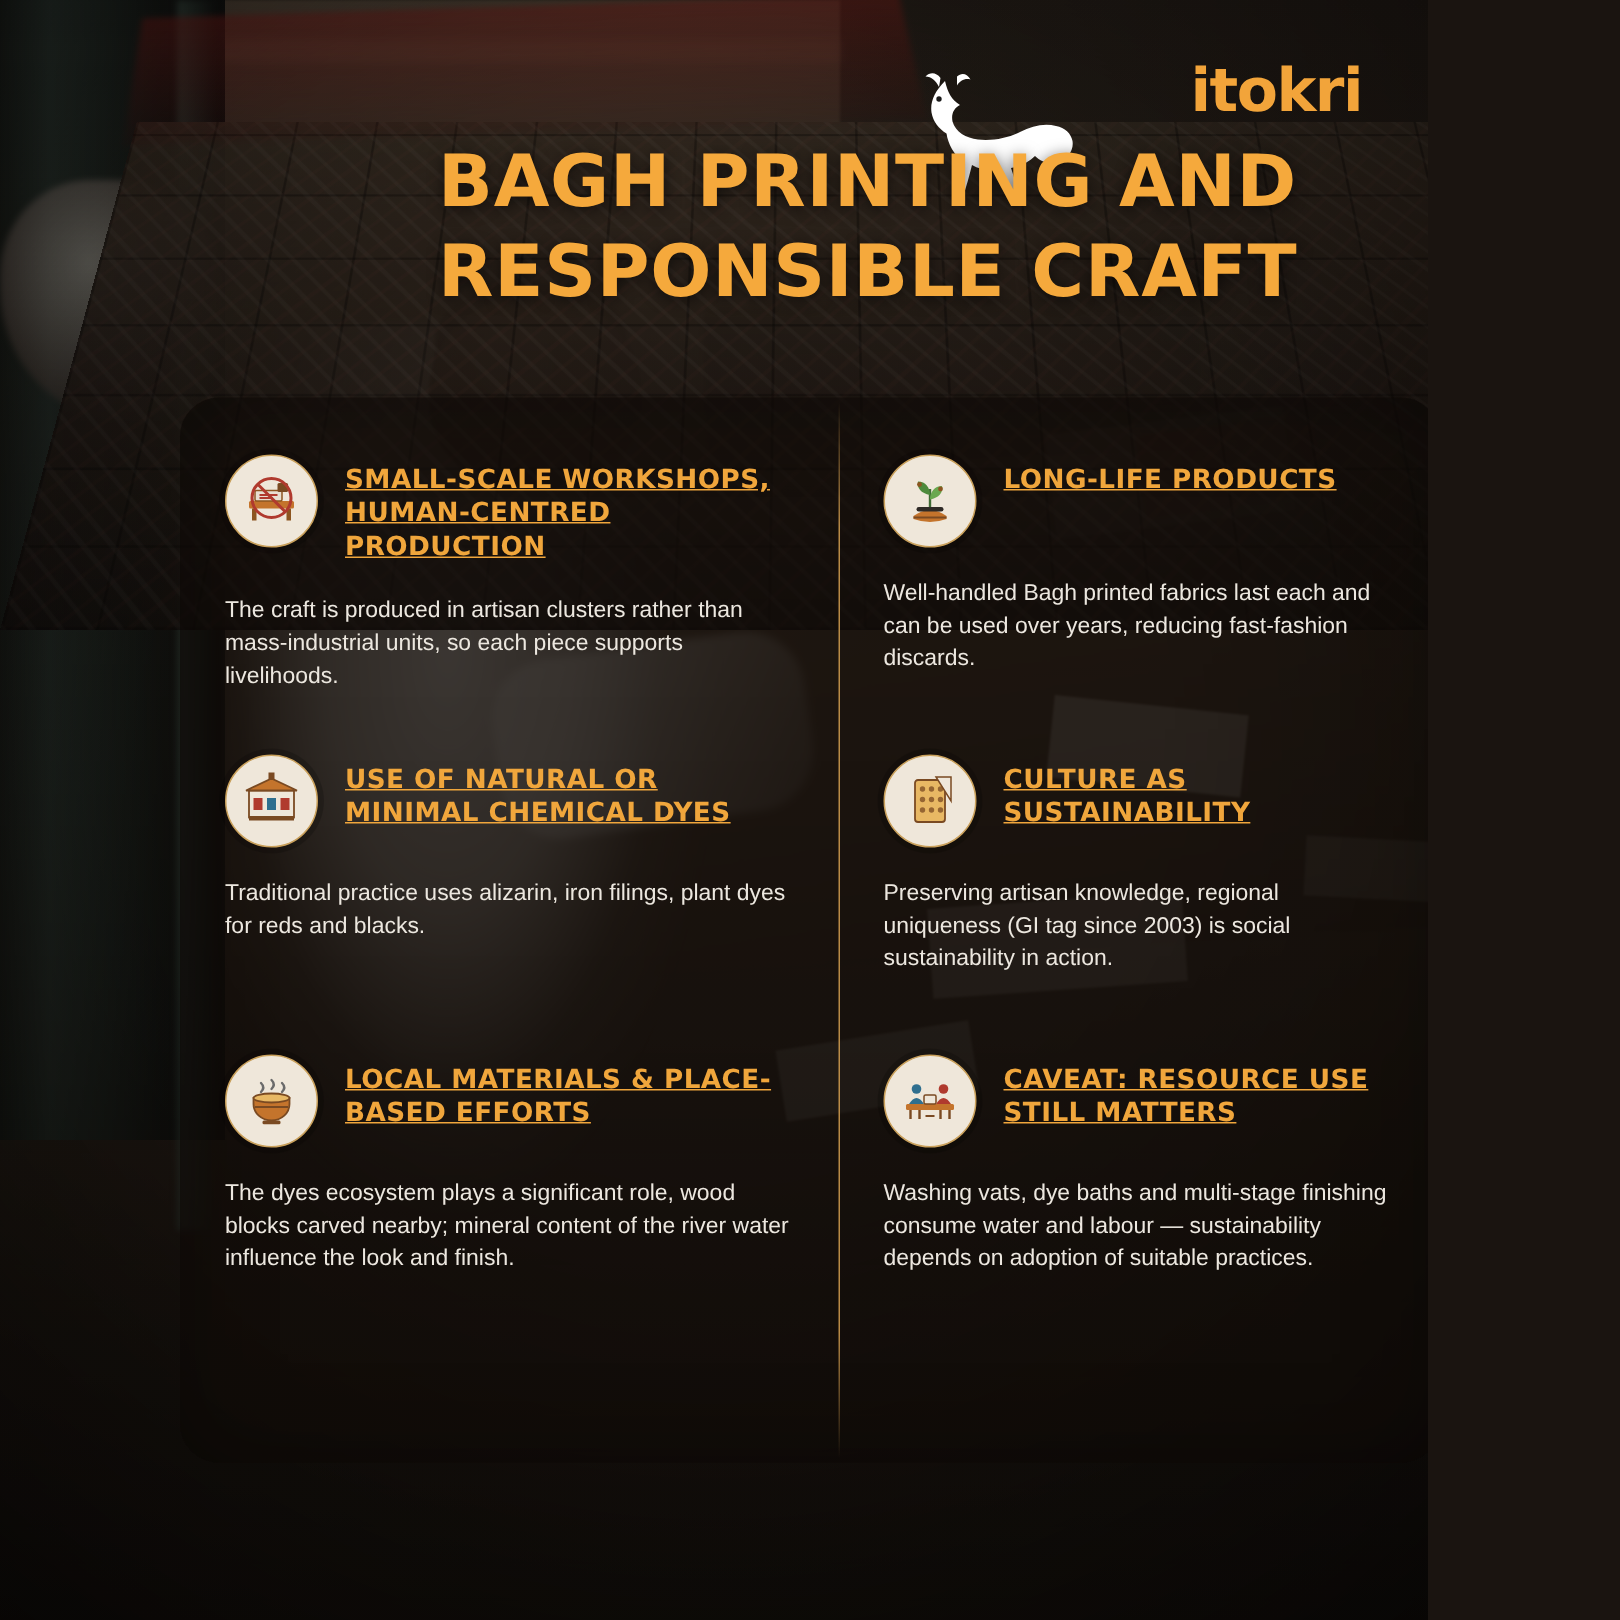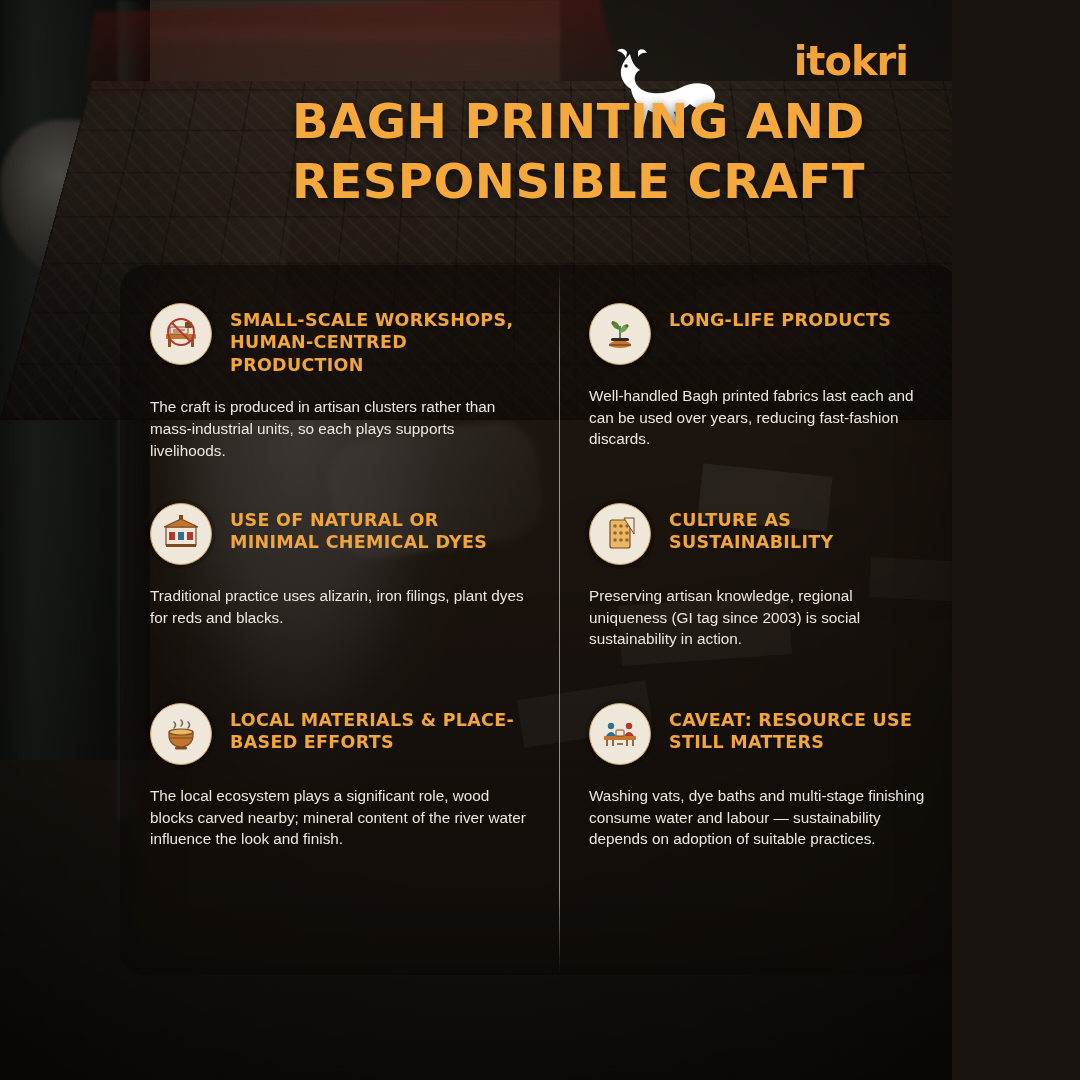--- a/index.html
+++ b/index.html
@@ -228,20 +228,21 @@
 
   .cell-title {
     color: #f0a63c;
     font-family: "DejaVu Sans", sans-serif;
     font-weight: 700;
     font-size: 17.5px;
     line-height: 1.28;
     letter-spacing: 0.3px;
     text-transform: uppercase;
     padding-top: 6px;
+    text-decoration: underline;
   }
 
   .cell-body {
     margin-top: 20px;
     color: #ece7df;
     font-size: 15.3px;
     line-height: 1.42;
     max-width: 400px;
   }
   .cell.right .cell-body { max-width: 370px; }
@@ -309,21 +310,21 @@
               <rect x="30" y="25" width="3" height="8" fill="#8c5520"></rect>
               <rect x="9" y="13" width="18" height="7" rx="1" fill="#e8ded0" stroke="#8c5520" stroke-width="1"></rect>
               <path d="M12 16h12M12 18h9" stroke="#b03a2e" stroke-width="1.2"></path>
               <rect x="24" y="8" width="7" height="6" rx="1" fill="#7a4a22"></rect>
               <circle cx="20" cy="18" r="13" fill="none" stroke="#b03a2e" stroke-width="2"></circle>
               <line x1="11" y1="9" x2="29" y2="27" stroke="#b03a2e" stroke-width="2"></line>
             </svg>
           </div>
           <div class="cell-title">SMALL-SCALE WORKSHOPS, HUMAN-CENTRED PRODUCTION</div>
         </div>
-        <div class="cell-body">The craft is produced in artisan clusters rather than mass-industrial units, so each plays supports livelihoods.</div>
+        <div class="cell-body">The craft is produced in artisan clusters rather than mass-industrial units, so each piece supports livelihoods.</div>
       </div>
 
       <div class="cell right">
         <div class="cell-head">
           <div class="icon-badge">
             <svg width="40" height="40" viewBox="0 0 40 40">
               <path d="M20 26 V12" stroke="#3e6b34" stroke-width="1.6" fill="none"></path>
               <path d="M20 16 C14 15 11 11 12 7 C17 7 20 11 20 16 Z" fill="#4e8a3c"></path>
               <path d="M20 19 C26 18 29 14 28 10 C23 10 20 14 20 19 Z" fill="#6aa84f"></path>
               <circle cx="13" cy="9" r="1.6" fill="#8c5520"></circle>
@@ -386,21 +387,21 @@
             <svg width="40" height="40" viewBox="0 0 40 40">
               <path d="M13 8 q3 3 0 6 M20 6 q3 3 0 6 M27 8 q3 3 0 6" stroke="#6b6b6b" stroke-width="1.6" fill="none" stroke-linecap="round"></path>
               <path d="M8 18 h24 v4 a12 11 0 0 1 -24 0 Z" fill="#c4742c" stroke="#7a4a22" stroke-width="1.2"></path>
               <ellipse cx="20" cy="18" rx="12" ry="3" fill="#e8b864" stroke="#7a4a22" stroke-width="1.2"></ellipse>
               <path d="M9 24 h22" stroke="#7a4a22" stroke-width="1.2"></path>
               <rect x="14" y="33" width="12" height="2.5" rx="1" fill="#7a4a22"></rect>
             </svg>
           </div>
           <div class="cell-title">LOCAL MATERIALS &amp; PLACE-BASED EFFORTS</div>
         </div>
-        <div class="cell-body">The local ecosystem plays a significant role, wood blocks carved nearby; mineral content of the river water influence the look and finish.</div>
+        <div class="cell-body">The dyes ecosystem plays a significant role, wood blocks carved nearby; mineral content of the river water influence the look and finish.</div>
       </div>
 
       <div class="cell right">
         <div class="cell-head">
           <div class="icon-badge">
             <svg width="40" height="40" viewBox="0 0 40 40">
               <rect x="4" y="22" width="32" height="4" rx="1" fill="#c4742c"></rect>
               <g fill="#2f6f8f">
                 <circle cx="11" cy="12" r="3.2"></circle>
                 <path d="M6 22 q5 -8 10 0 Z"></path>

